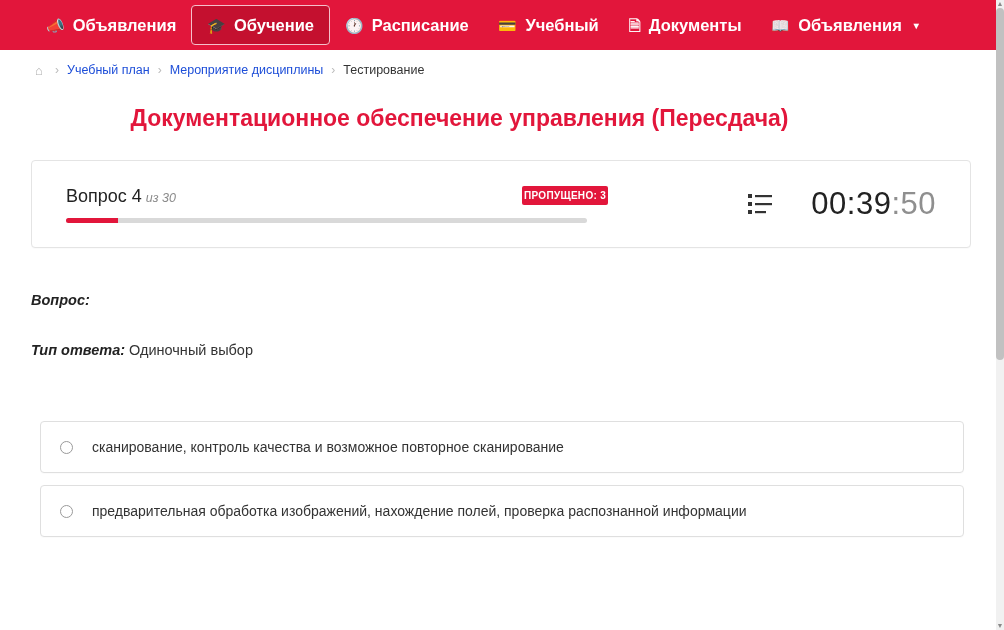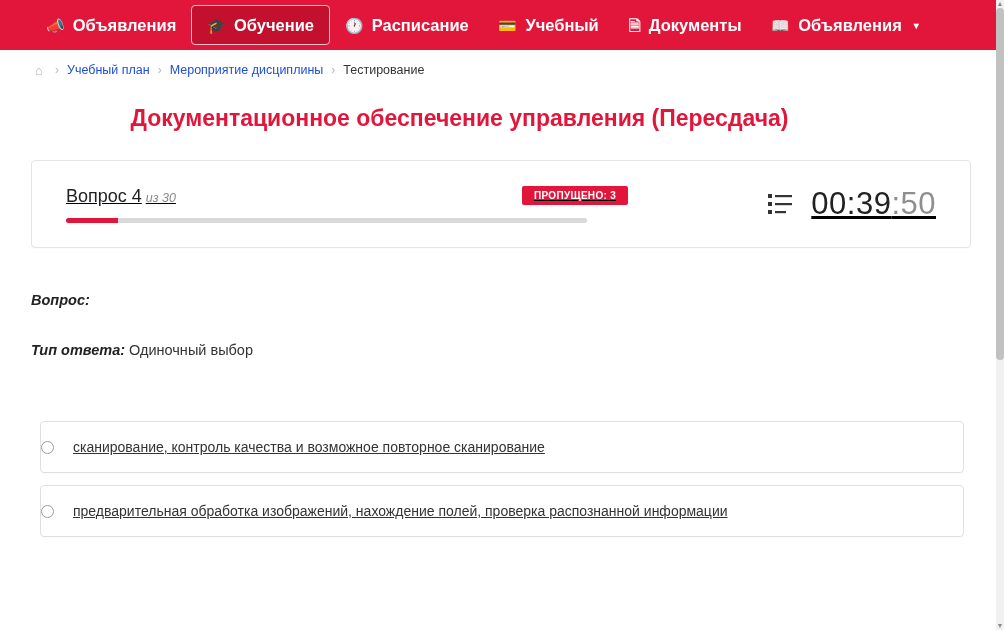--- a/index.html
+++ b/index.html
@@ -95,21 +95,20 @@
   .quiz-card {
     margin: 28px 31px 0 31px;
     width: 940px;
     height: 88px;
     border: 1px solid #e4e4e4;
     border-radius: 4px;
     background: #fff;
     display: flex;
     align-items: center;
     box-shadow: 0 1px 1px rgba(0,0,0,.02);
-    text-decoration: underline;
   }
   .q-left {
     padding-left: 34px;
     width: 560px;
   }
   .q-number {
     font-size: 18px;
     color: #222;
   }
   .q-number .of {
@@ -131,21 +130,21 @@
     height: 100%;
     background: #e2163b;
     width: 10%;
   }
   .badge-skipped {
     background: #e2163b;
     color: #fff;
     font-size: 10px;
     font-weight: bold;
     letter-spacing: .3px;
-    padding: 4px 12px;
+    padding: 4px 2px;
     border-radius: 2px;
     white-space: nowrap;
     position: relative;
     top: -9px;
     left: -70px;
   }
   .q-list-icon {
     width: 60px;
     display: flex;
     justify-content: center;
@@ -191,25 +190,25 @@
     flex-direction: column;
     gap: 12px;
   }
   .option {
     border: 1px solid #dfdfdf;
     border-radius: 4px;
     background: #fff;
     height: 52px;
     display: flex;
     align-items: center;
+    padding-left: 19px;
     font-size: 14px;
     color: #333;
     cursor: pointer;
     box-shadow: 0 1px 1px rgba(0,0,0,.02);
-    text-decoration: underline;
   }
   .radio {
     width: 13px; height: 13px;
     border: 1px solid #9a9a9a;
     border-radius: 50%;
     background: #fff;
     flex: 0 0 auto;
     margin-right: 19px;
   }
 

